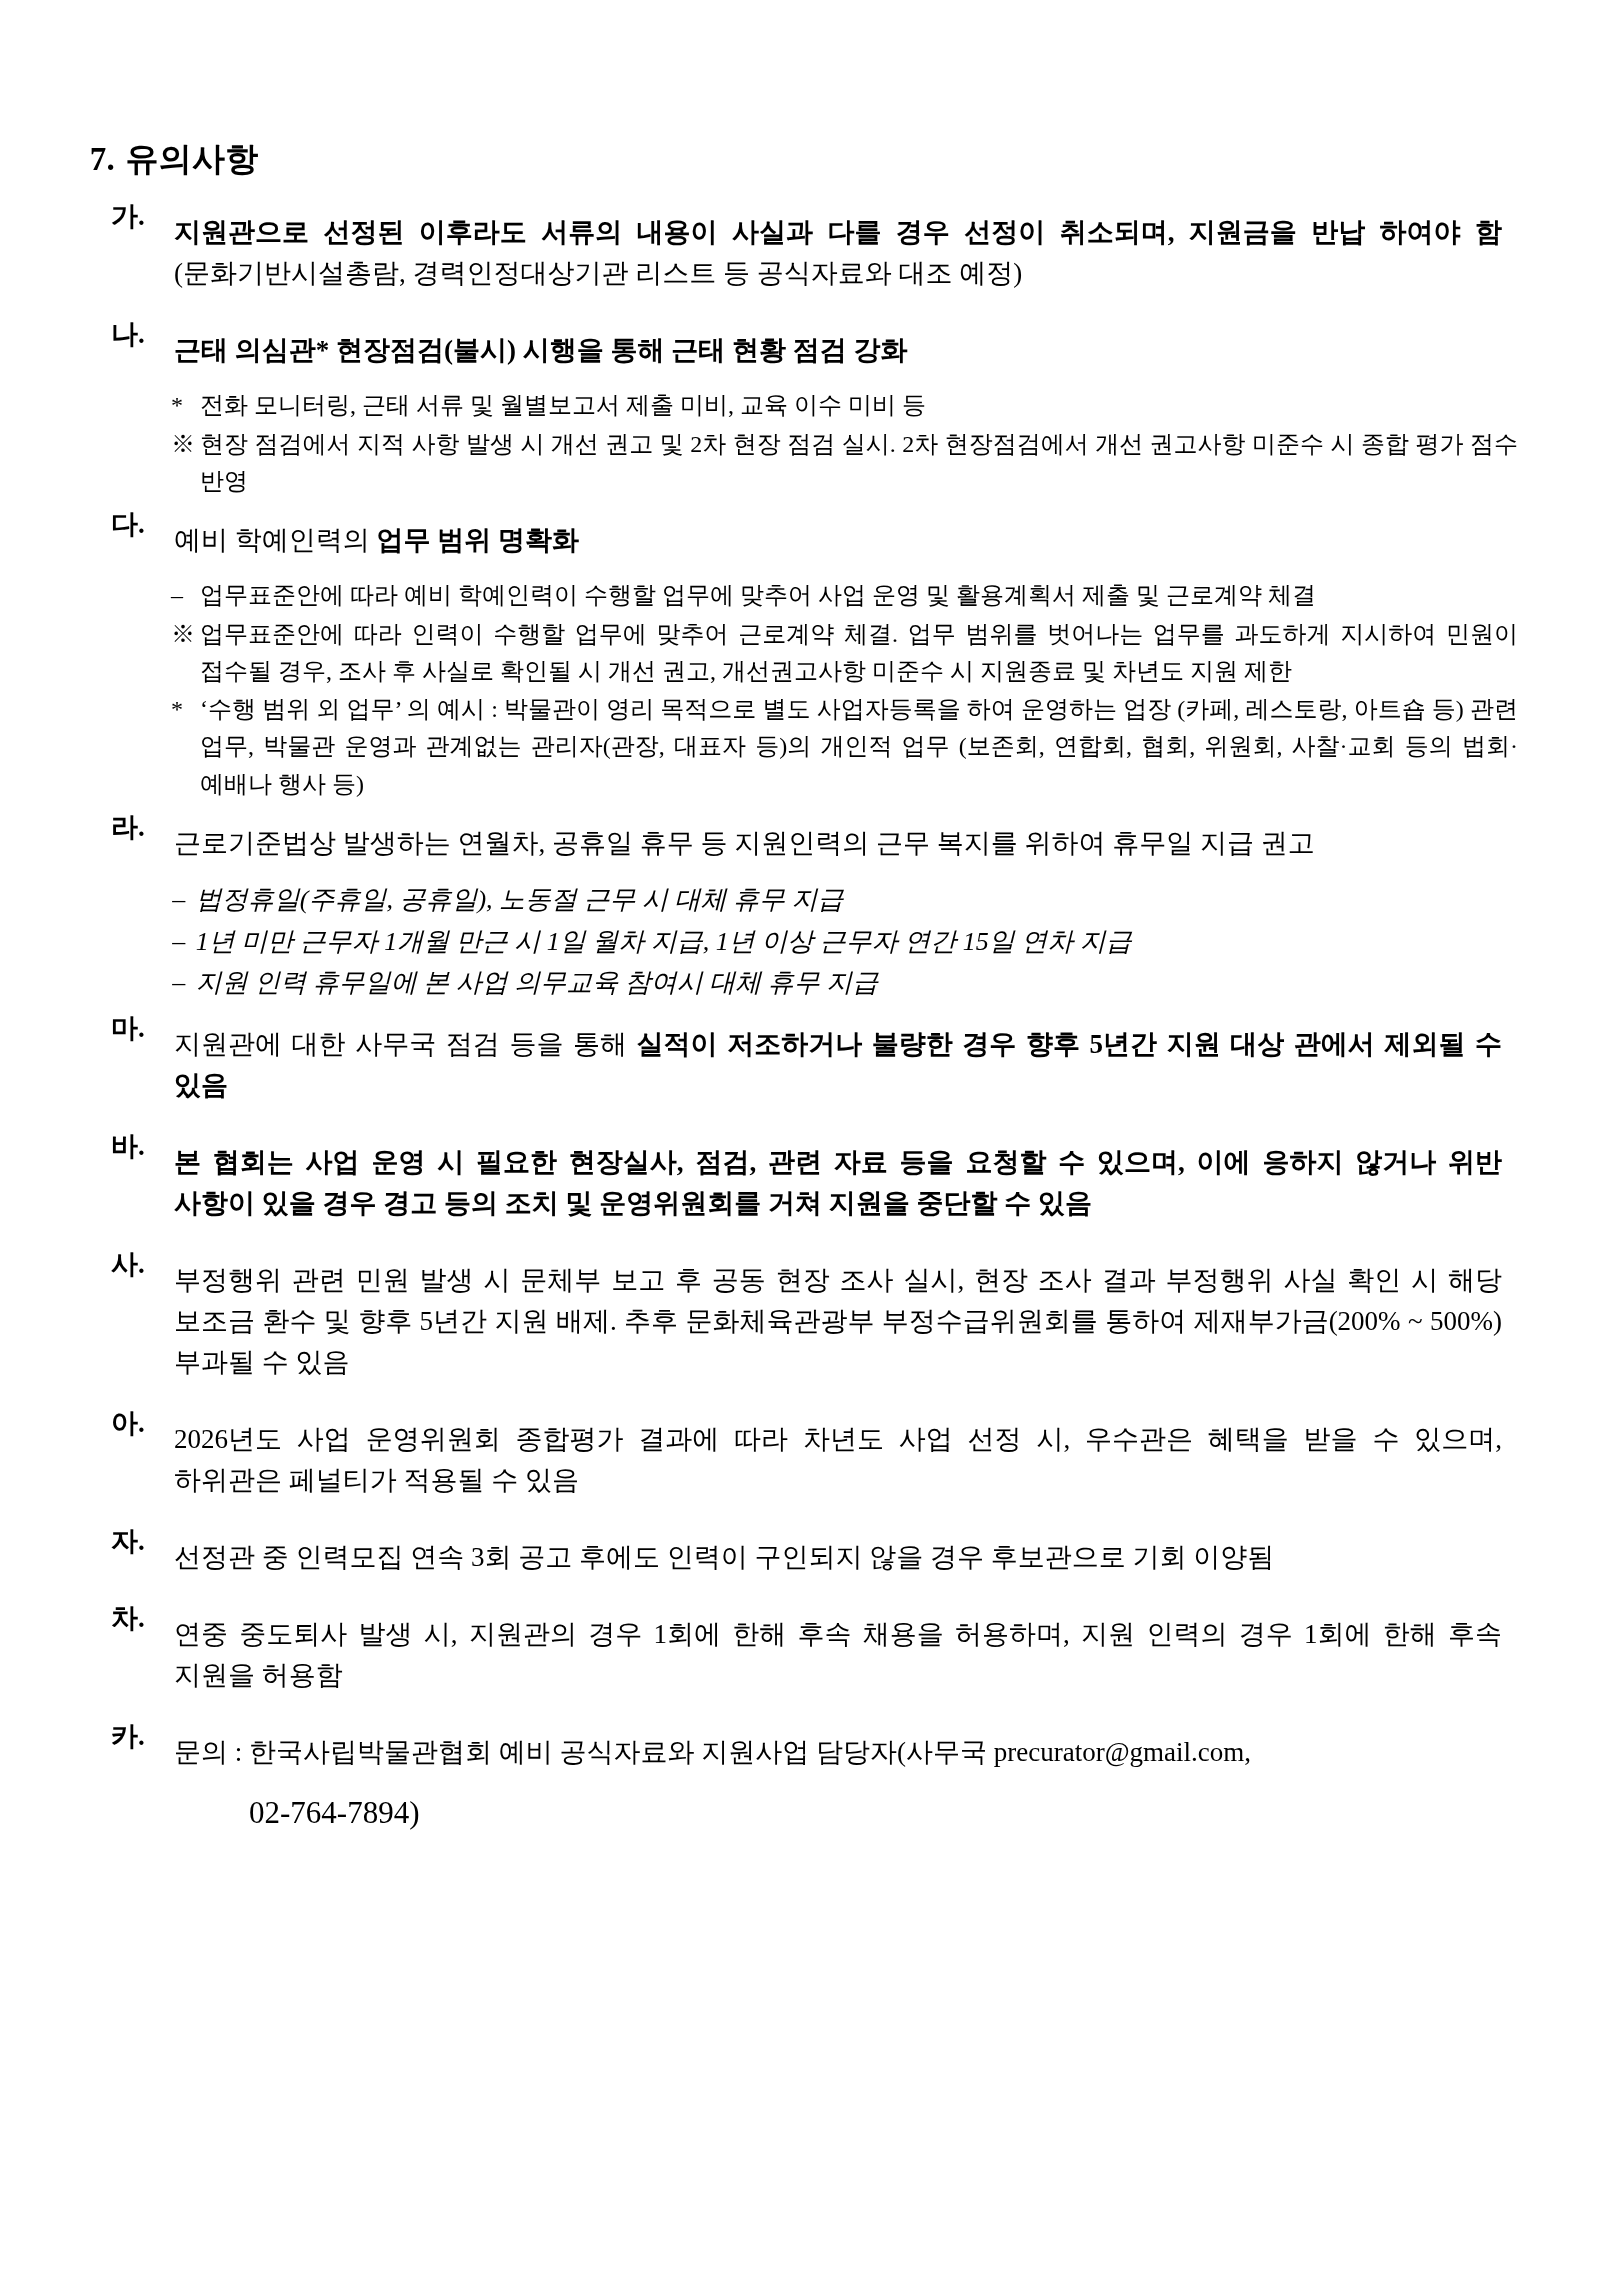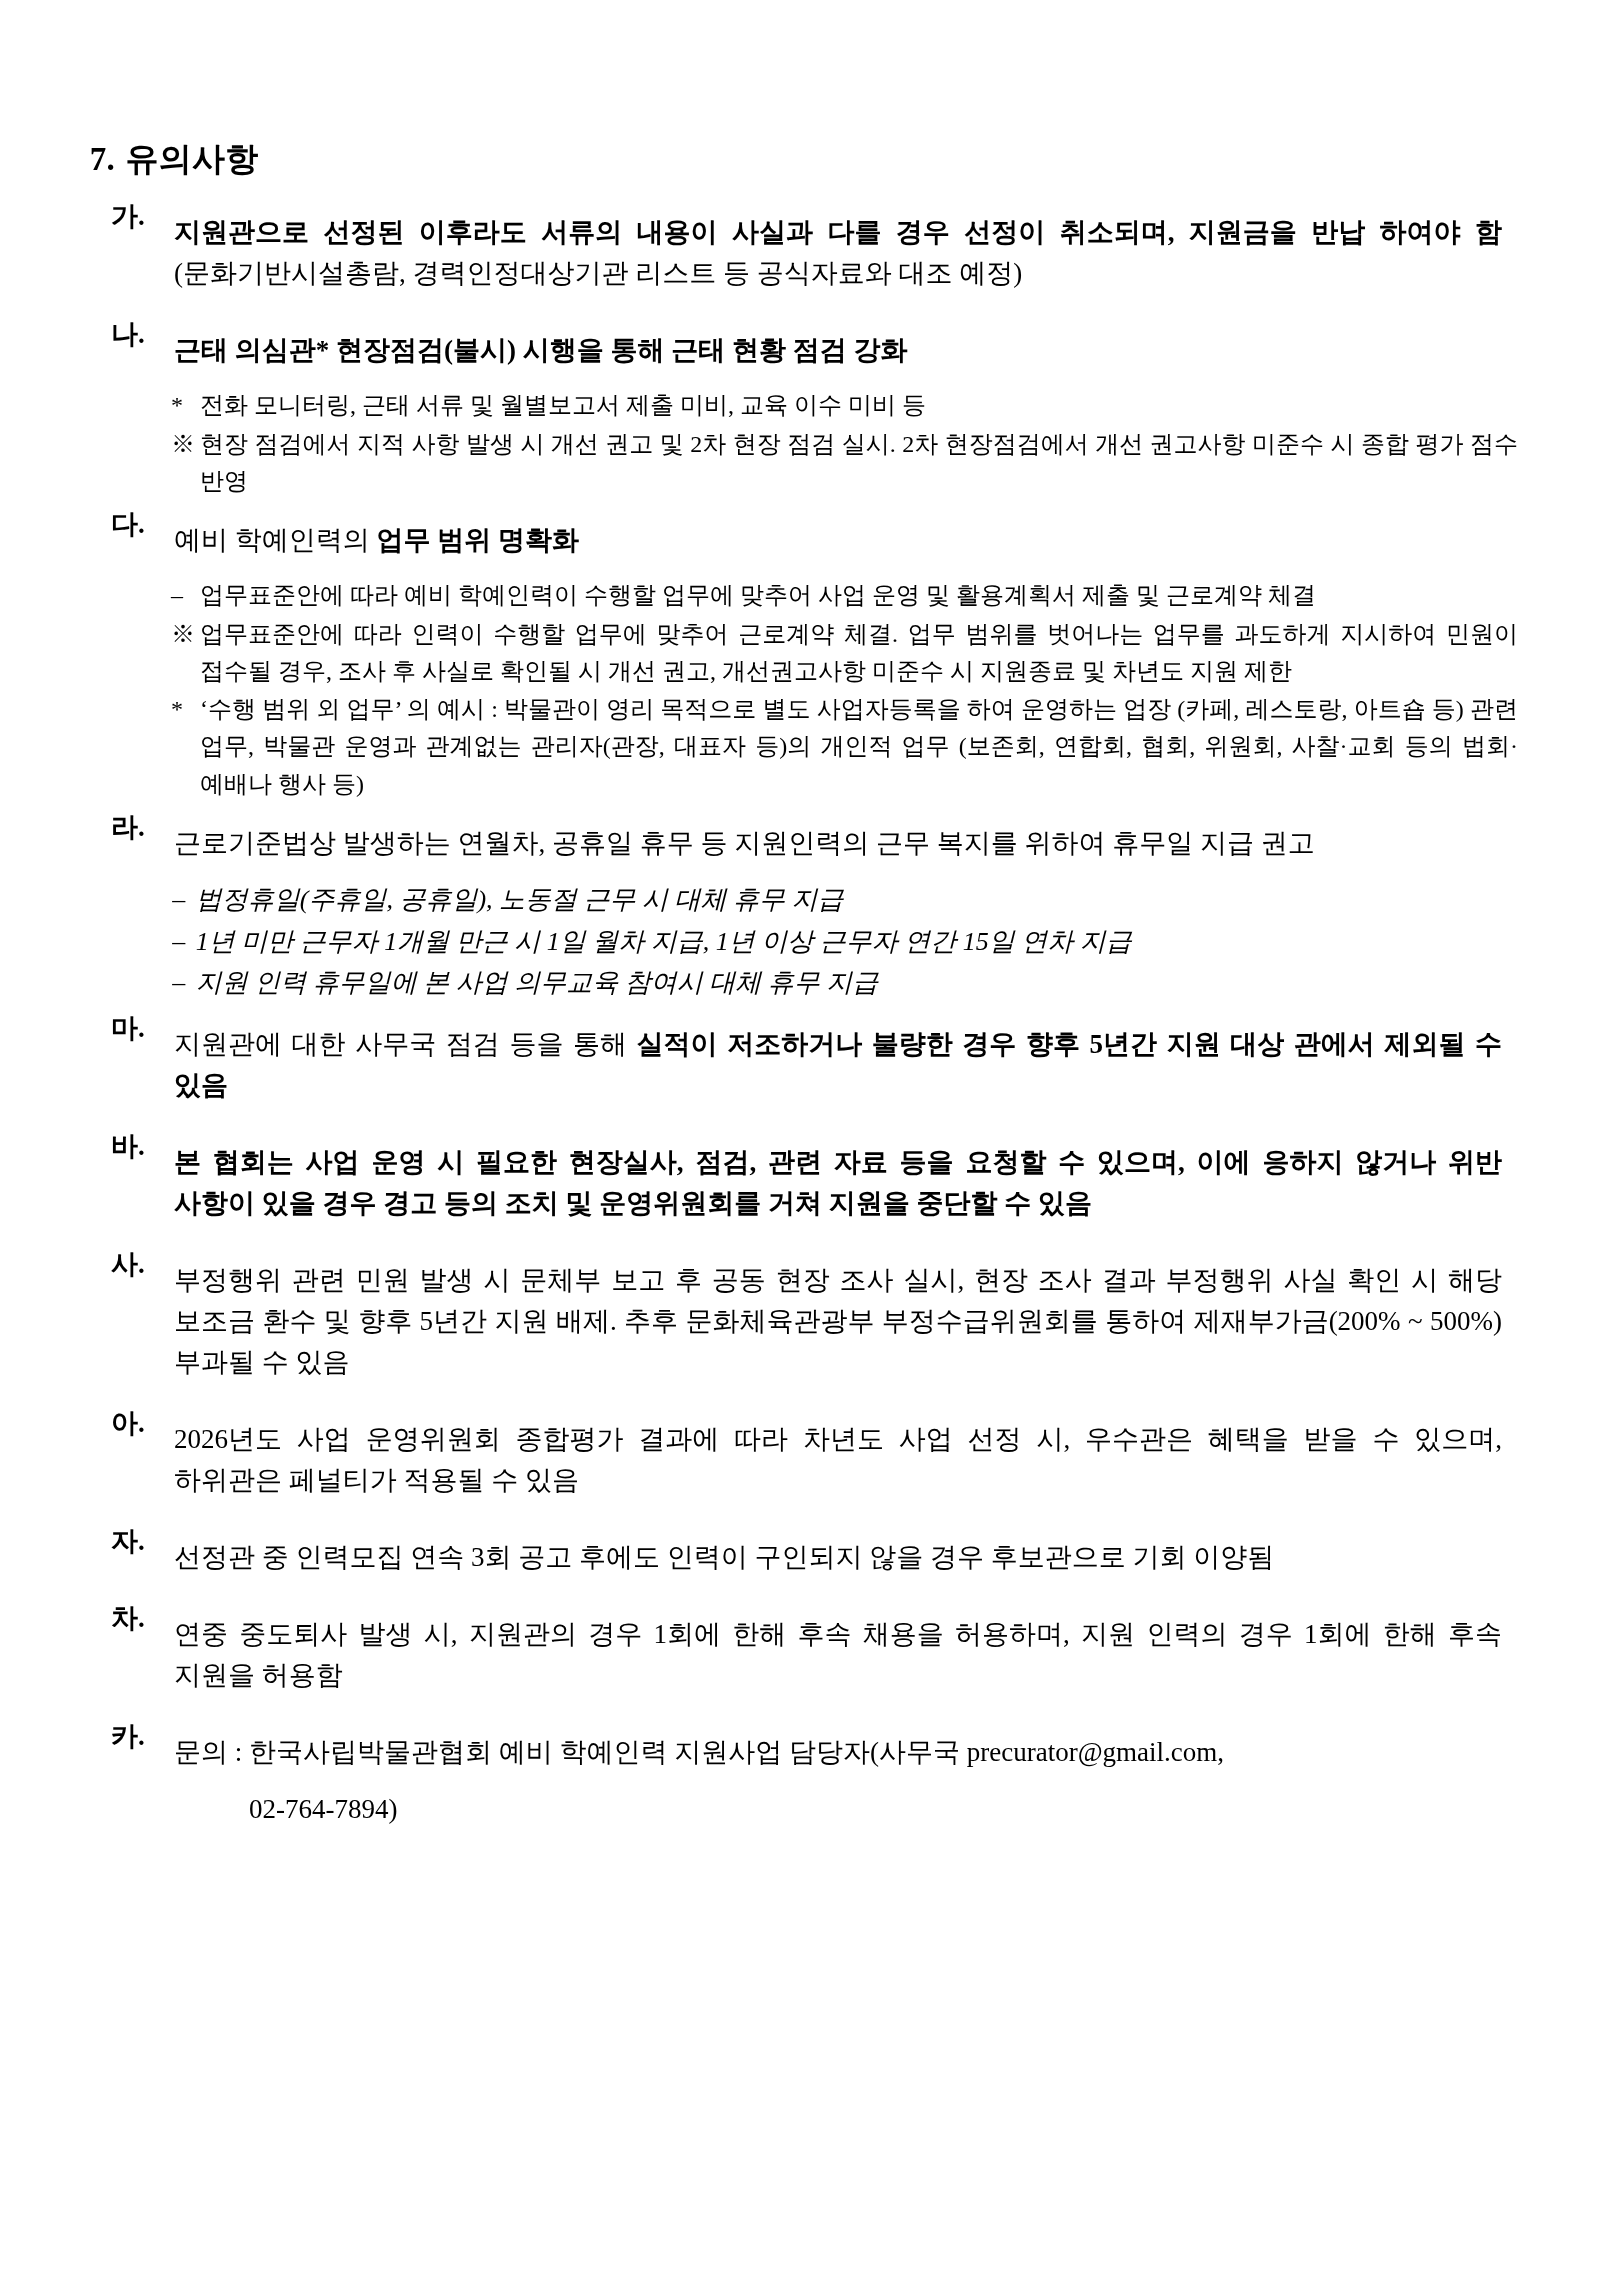--- a/index.html
+++ b/index.html
@@ -104,21 +104,21 @@
   .dash-line .tx {
     flex: 1 1 auto;
     text-align: justify;
     text-justify: inter-character;
     word-break: keep-all;
     font-style: italic;
   }
   .b { font-weight: bold; }
   .contact-second {
     padding-left: 91px;
-    font-size: 27px;
+    font-size: 31px;
     line-height: 1.52;
     margin-top: 1.3px;
   }
   .mail { font-family: "Liberation Serif", serif; }
 </style>
 </head>
 <body>
 
 <div class="page">
 
@@ -230,20 +230,20 @@
     <li class="item">
       <div class="item-marker">차.</div>
       <div class="item-body">
         <p class="para">연중 중도퇴사 발생 시, 지원관의 경우 1회에 한해 후속 채용을 허용하며, 지원 인력의 경우 1회에 한해 후속 지원을 허용함</p>
       </div>
     </li>
 
     <li class="item">
       <div class="item-marker">카.</div>
       <div class="item-body">
-        <p class="para mail">문의 : 한국사립박물관협회 예비 학예인력 지원사업 담당자(사무국 precurator@gmail.com,</p>
+        <p class="para mail">문의 : 한국사립박물관협회 예비 공식자료와 지원사업 담당자(사무국 precurator@gmail.com,</p>
         <p class="contact-second mail">02-764-7894)</p>
       </div>
     </li>
 
   </ul>
 </div>
 
 
 </body></html>

